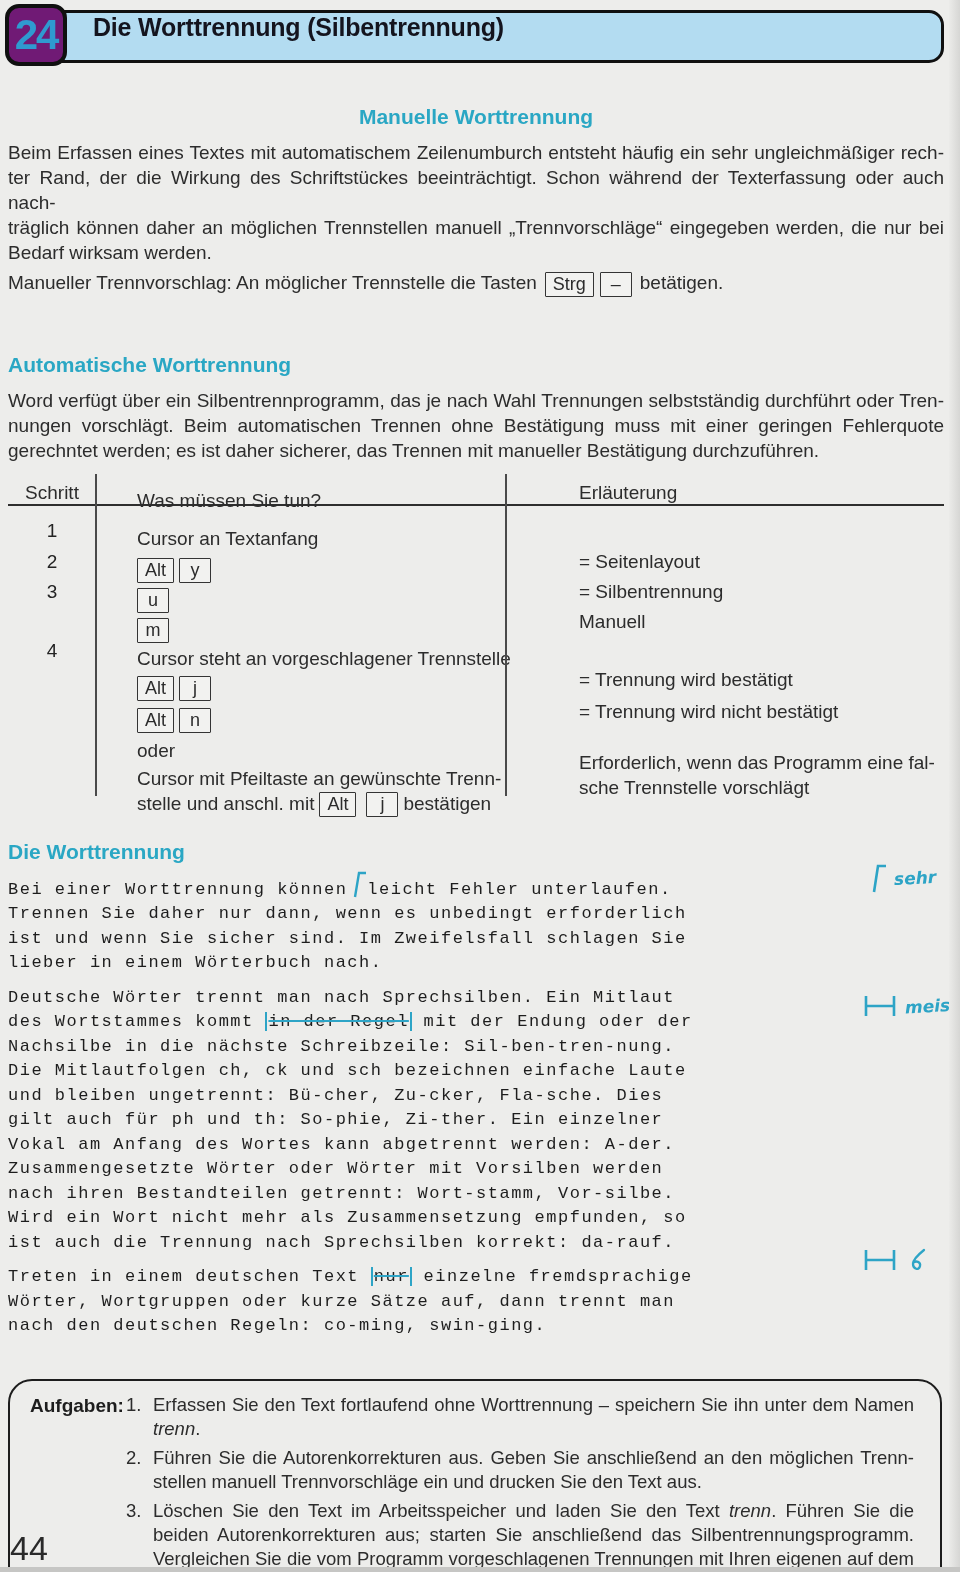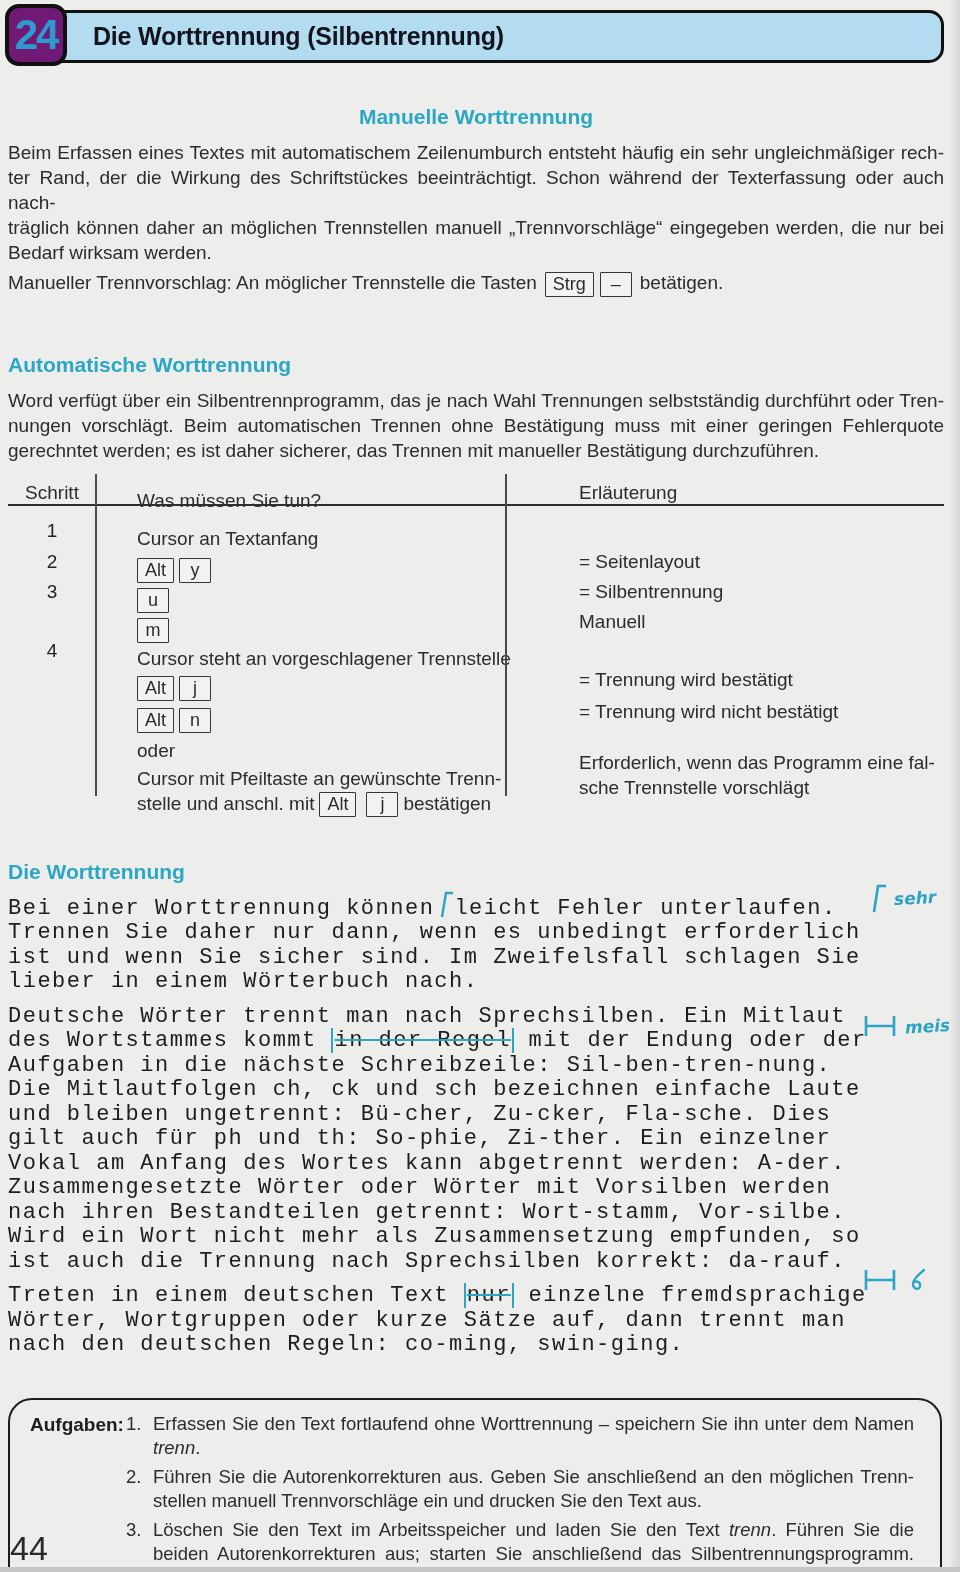--- a/index.html
+++ b/index.html
@@ -7,34 +7,34 @@
     width:960px;height:1572px;position:relative;overflow:hidden;
     background:#ededeb;color:#232323;
     font-family:"Liberation Sans",sans-serif;
   }
   .content{padding:0 16px 0 8px;position:relative;}
   
   .chapter-header{position:relative;height:70px;margin-top:4px;}
   .title-bar{
     position:absolute;left:0;top:6px;right:0;height:53px;
     background:#b3dcf1;border:3px solid #101010;border-radius:15px;
-    display:flex;align-items:center;padding-left:82px;box-sizing:border-box;
+    display:flex;padding-left:82px;box-sizing:border-box;
   }
   .title-text{font-size:25px;font-weight:bold;color:#14141e;letter-spacing:-0.2px;}
   .chapter-num-box{
     position:absolute;left:-3px;top:0;width:62px;height:62px;
     background:#701a75;border:4px solid #101010;border-radius:14px;
     display:flex;align-items:center;justify-content:center;z-index:2;box-sizing:border-box;
   }
   .chapter-num{font-size:42px;font-weight:bold;color:#2f9ad0;letter-spacing:-2px;}
   
   .section-heading{color:#2aa7c4;font-weight:bold;font-size:21px;line-height:24px;}
   .h-manual{margin-top:31px;text-align:center;}
   .h-auto{margin-top:56px;}
-  .h-wort{margin-top:52px;}
+  .h-wort{margin-top:32px;}
   .para{margin-top:11px;}
   .para-line{font-size:19px;line-height:25px;color:#2c2c2c;text-align:justify;text-align-last:justify;}
   .para-line.last{text-align-last:left;}
   .shortcut{margin-top:7px;font-size:19px;display:flex;align-items:flex-start;color:#2c2c2c;}
   .keycap{
     display:inline-flex;align-items:center;justify-content:center;
     border:1.4px solid #343434;background:#f2f2f0;border-radius:1px;
     font-size:18px;height:23px;min-width:16px;padding:0 7px;color:#2c2c2c;
   }
   .shortcut .keycap{margin-left:8px;}
@@ -56,21 +56,21 @@
   .action-keys .keycap{margin-right:5px;}
   .a-line{line-height:25px;}
   .a-line .keycap{margin:0 5px;}
   .t-vline{position:absolute;top:0;bottom:12px;width:1.5px;background:#4a4a4a;}
   .v1{left:87px;}
   .v2{left:497px;}
   
   .mono-wrap{position:relative;margin-top:6px;}
   .mono-para{
     font-family:"Liberation Mono","DejaVu Sans Mono",monospace;
-    font-size:22px;letter-spacing:1.5px;line-height:24.5px;color:#1d1d1d;
+    font-size:17px;letter-spacing:1.5px;line-height:24.5px;color:#1d1d1d;
     margin-bottom:10px;
   }
   .struck{
     border-left:2px solid #2da4c6;border-right:2px solid #2da4c6;
     text-decoration:line-through;text-decoration-color:#2da4c6;
     text-decoration-thickness:2.2px;padding:0 1px;
   }
   .caret-mark{vertical-align:-4px;margin:0 0 0 4px;}
   .margin-note{position:absolute;display:flex;align-items:center;gap:7px;color:#2da4c6;}
   .note-word{
@@ -206,21 +206,21 @@
             <path d="M4,27 L8,3 L15,3" fill="none" stroke="#2da4c6" stroke-width="2.4"></path>
           </svg><span>leicht Fehler unterlaufen.</span></div>
       <div>Trennen Sie daher nur dann, wenn es unbedingt erforderlich</div>
       <div>ist und wenn Sie sicher sind. Im Zweifelsfall schlagen Sie</div>
       <div>lieber in einem Wörterbuch nach.</div>
     </div>
 
     <div class="mono-para">
       <div>Deutsche Wörter trennt man nach Sprechsilben. Ein Mitlaut</div>
       <div><span>des Wortstammes kommt </span><span class="struck">in der Regel</span><span> mit der Endung oder der</span></div>
-      <div>Aufgaben in die nächste Schreibzeile: Sil-ben-tren-nung.</div>
+      <div>Nachsilbe in die nächste Schreibzeile: Sil-ben-tren-nung.</div>
       <div>Die Mitlautfolgen ch, ck und sch bezeichnen einfache Laute</div>
       <div>und bleiben ungetrennt: Bü-cher, Zu-cker, Fla-sche. Dies</div>
       <div>gilt auch für ph und th: So-phie, Zi-ther. Ein einzelner</div>
       <div>Vokal am Anfang des Wortes kann abgetrennt werden: A-der.</div>
       <div>Zusammengesetzte Wörter oder Wörter mit Vorsilben werden</div>
       <div>nach ihren Bestandteilen getrennt: Wort-stamm, Vor-silbe.</div>
       <div>Wird ein Wort nicht mehr als Zusammensetzung empfunden, so</div>
       <div>ist auch die Trennung nach Sprechsilben korrekt: da-rauf.</div>
     </div>
 

